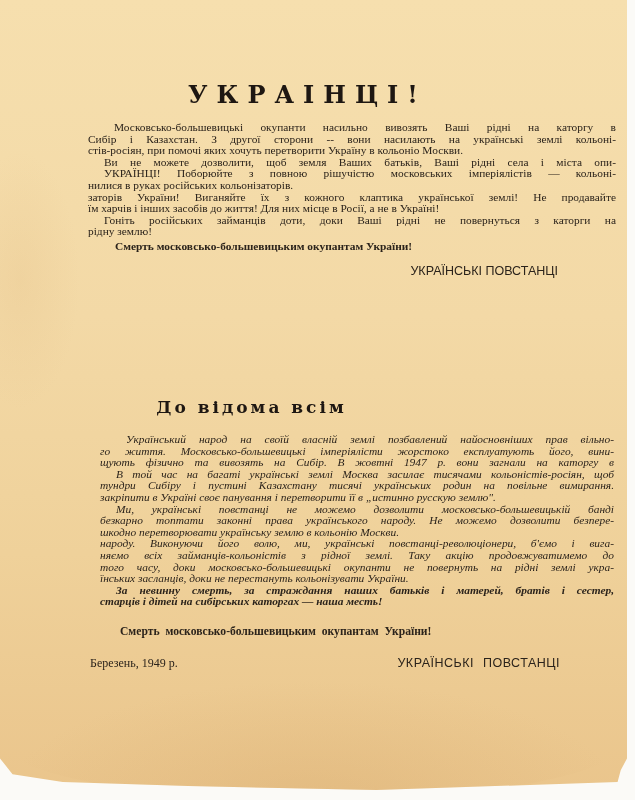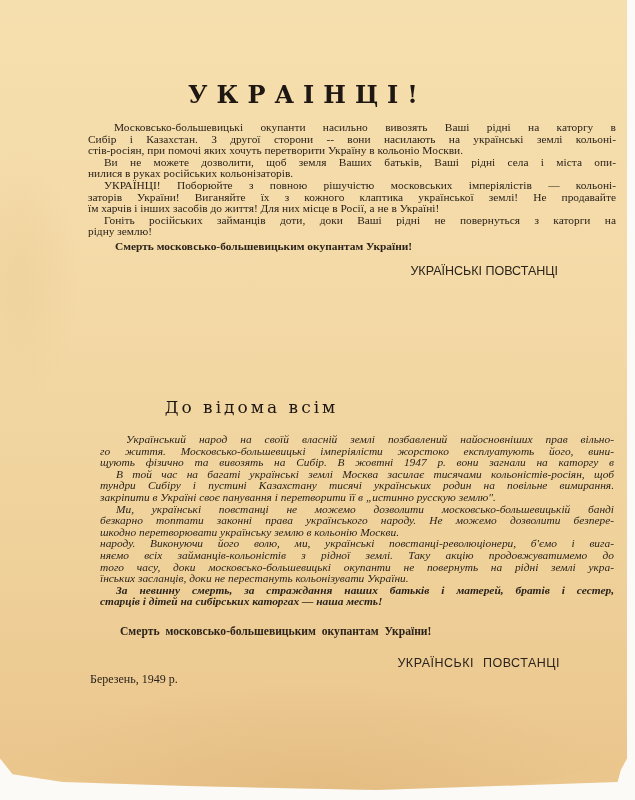--- a/index.html
+++ b/index.html
@@ -17,57 +17,57 @@
   .stain {
     position: absolute; border-radius: 50%; pointer-events: none;
   }
   .title1 {
     position: absolute; left: 0; width: 615px; top: 80px; text-align: center;
     font-family: "DejaVu Serif", serif; font-weight: bold;
     font-size: 24px; letter-spacing: 9px; color: #1e1712;
   }
   .title2 {
     position: absolute; left: 0; width: 503px; top: 397px; text-align: center;
-    font-family: "DejaVu Serif", serif; font-weight: normal;
+    font-family: "DejaVu Serif", serif; font-weight: bold;
     font-size: 17px; letter-spacing: 3px; color: #1e1712;
   }
   .block {
     position: absolute; left: 88px; width: 528px;
     font-size: 11.4px; line-height: 11.6px; color: #2b231b;
   }
   .block1 { top: 122px; }
   .block2 { top: 434px; left: 100px; width: 514px; font-style: italic; }
   .ln { white-space: nowrap; display: block; text-align: justify; text-align-last: justify; }
   .ln.last { text-align-last: left; }
   .ln.ind { padding-left: 26px; }
   .ln.ind2 { padding-left: 16px; }
   .bold { font-weight: bold; }
   .slogan1 { position: absolute; left: 115px; top: 240px; font-size: 11.4px; font-weight: bold; color: #2b231b; }
   .sig1 { position: absolute; right: 77px; top: 264px; font-family: "Liberation Sans", sans-serif; font-size: 12.5px; color: #2b231b; }
   .slogan2 { position: absolute; left: 120px; top: 625px; font-size: 11.6px; font-weight: bold; color: #2b231b; word-spacing: 3px; }
-  .date { position: absolute; left: 90px; top: 656px; font-size: 12px; color: #2b231b; margin-top: 16px; }
+  .date { position: absolute; left: 90px; top: 656px; font-size: 12px; color: #2b231b; }
   .sig2 { position: absolute; right: 75px; top: 656px; font-family: "Liberation Sans", sans-serif; font-size: 12.5px; color: #2b231b; letter-spacing: 0.5px; word-spacing: 5px; }
 </style>
 </head>
 <body>
 
 <div class="paper">
   <div class="stain" style="left:0;top:680px;width:627px;height:120px;background:radial-gradient(ellipse at 50% 100%, rgba(214,170,110,0.35), rgba(0,0,0,0) 70%);"></div>
   <div class="stain" style="left:-40px;top:150px;width:120px;height:260px;background:radial-gradient(ellipse, rgba(230,195,140,0.3), rgba(0,0,0,0) 70%);"></div>
 </div>
 
 <div class="title1">УКРАІНЦІ!</div>
 
 <div class="block block1">
   <span class="ln ind">Московсько-большевицькі окупанти насильно вивозять Ваші рідні  на каторгу в</span>
   <span class="ln">Сибір і Казахстан. З другої сторони -- вони насилають на українські землі кольоні-</span>
   <span class="ln last">стів-росіян, при помочі яких хочуть перетворити Україну в кольоніо Москви.</span>
   <span class="ln ind2">Ви не можете дозволити, щоб земля Ваших батьків, Ваші рідні села і міста опи-</span>
+  <span class="ln ind2">УКРАЇНЦІ! Поборюйте з повною рішучістю московських  імперіялістів — кольоні-</span>
   <span class="ln last">нилися в руках російських кольонізаторів.</span>
-  <span class="ln ind2">УКРАЇНЦІ! Поборюйте з повною рішучістю московських  імперіялістів — кольоні-</span>
   <span class="ln">заторів України! Виганяйте їх з кожного клаптика української землі! Не продавайте</span>
   <span class="ln last">їм харчів і інших засобів до життя! Для них місце в Росії, а не в Україні!</span>
   <span class="ln ind2">Гоніть російських займанців доти, доки Ваші рідні не  повернуться з каторги на</span>
   <span class="ln last">рідну землю!</span>
 </div>
 
 <div class="slogan1">Смерть московсько-большевицьким окупантам України!</div>
 <div class="sig1">УКРАЇНСЬКІ ПОВСТАНЦІ</div>
 
 <div class="title2">До відома всім</div>

